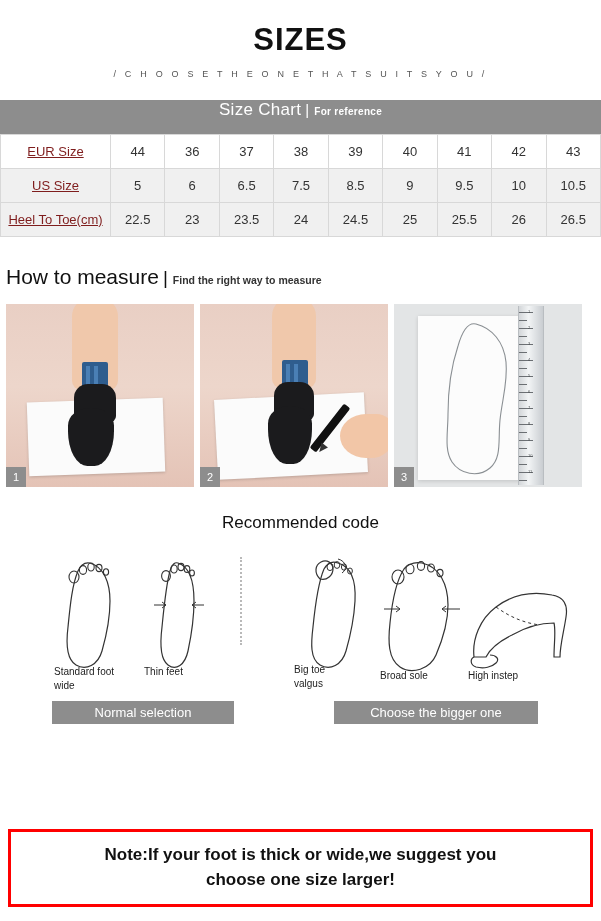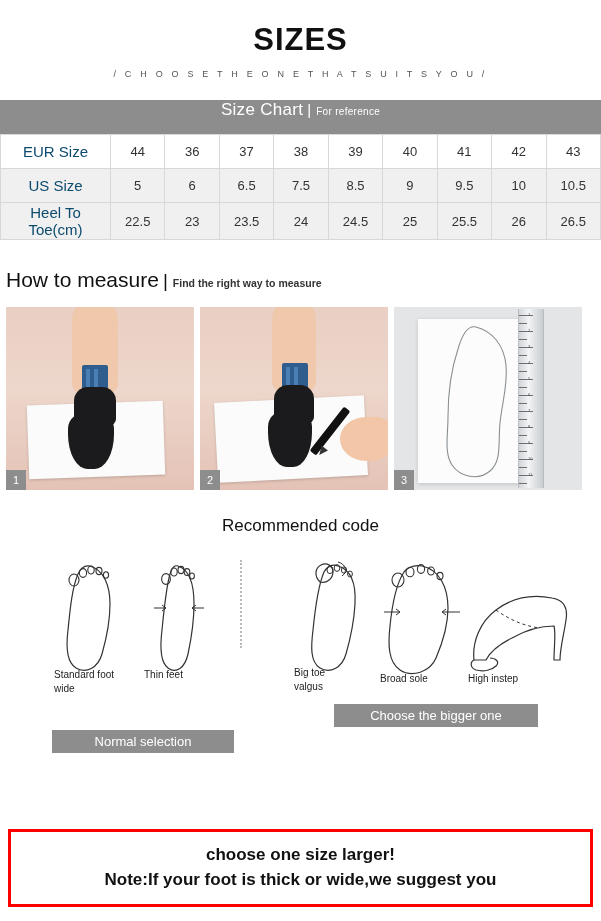--- a/index.html
+++ b/index.html
@@ -45,38 +45,40 @@
     font-size: 17px;
     letter-spacing: .3px;
   }
   .chart-head .sep {
     margin: 0 5px 0 4px;
     font-size: 15px;
   }
   .chart-head .sub {
     font-size: 10px;
     letter-spacing: .3px;
+    font-weight: bold;
   }
   table.size-table {
     width: 100%;
     border-collapse: collapse;
     table-layout: fixed;
   }
   table.size-table td {
     border: 1px solid #d8d8d8;
     height: 34px;
     text-align: center;
     font-size: 13px;
     color: #333;
   }
   table.size-table td.rowhead {
     width: 110px;
-    font-size: 15px;
-    color: #0c4a6e;
+    font-size: 13px;
+    color: #7f1d1d;
     background: #ffffff;
+    text-decoration: underline;
   }
   table.size-table tr.alt td { background: #f0f0f0; }
   table.size-table tr.alt td.rowhead { background: #f0f0f0; }
 
   
   .section-title {
     margin: 28px 0 0 6px;
     display: flex;
     align-items: baseline;
   }
@@ -423,21 +425,21 @@
   </svg>
 
   <div class="foot-label" style="left:54px; top:126px; width:96px;">
     <div>Standard foot</div>
     <div>wide</div>
   </div>
   <div class="foot-label" style="left:144px; top:126px; width:72px;">
     <div>Thin feet</div>
   </div>
 
-  <div class="pill" style="left:52px; top:162px; width:182px;margin-top:26px;">Normal selection</div>
+  <div class="pill" style="left:52px; top:162px; width:182px;">Normal selection</div>
 
   <svg style="position:absolute; left:298px; top:16px;" width="74" height="122" viewBox="0 0 74 122">
     <path d="M40 8 C54 12 58 28 57 46 C56 64 52 82 48 96 C44 110 32 116 22 110 C12 104 13 88 15 72 C17 52 20 28 26 14 C30 7 35 6 40 8 Z" fill="none" stroke="#333" stroke-width="1.2"></path>
     <path d="M22 24 C16 18 17 10 23 7 C29 4 35 8 35 14 C35 20 29 26 22 24 Z" fill="none" stroke="#333" stroke-width="1.2"></path>
     <ellipse cx="32" cy="12" rx="3" ry="3.6" fill="none" stroke="#333" stroke-width="1"></ellipse>
     <ellipse cx="39" cy="10" rx="2.8" ry="3.4" fill="none" stroke="#333" stroke-width="1"></ellipse>
     <ellipse cx="46" cy="12" rx="2.6" ry="3.2" fill="none" stroke="#333" stroke-width="1"></ellipse>
     <ellipse cx="52" cy="16" rx="2.4" ry="3" fill="none" stroke="#333" stroke-width="1"></ellipse>
     <path d="M40 4 C48 6 50 14 44 18" stroke="#333" stroke-width="1" fill="none"></path>
   </svg>
@@ -467,15 +469,15 @@
     <div>Broad sole</div>
   </div>
   <div class="foot-label" style="left:468px; top:130px; width:104px;">
     <div>High instep</div>
   </div>
 
   <div class="pill" style="left:334px; top:162px; width:204px;">Choose the bigger one</div>
 </div>
 
 <div class="note">
+  <div class="note-line">Note:If your foot is thick or wide,we suggest you</div>
   <div class="note-line">choose one size larger!</div>
-  <div class="note-line">Note:If your foot is thick or wide,we suggest you</div>
 </div>
 
 </body></html>

